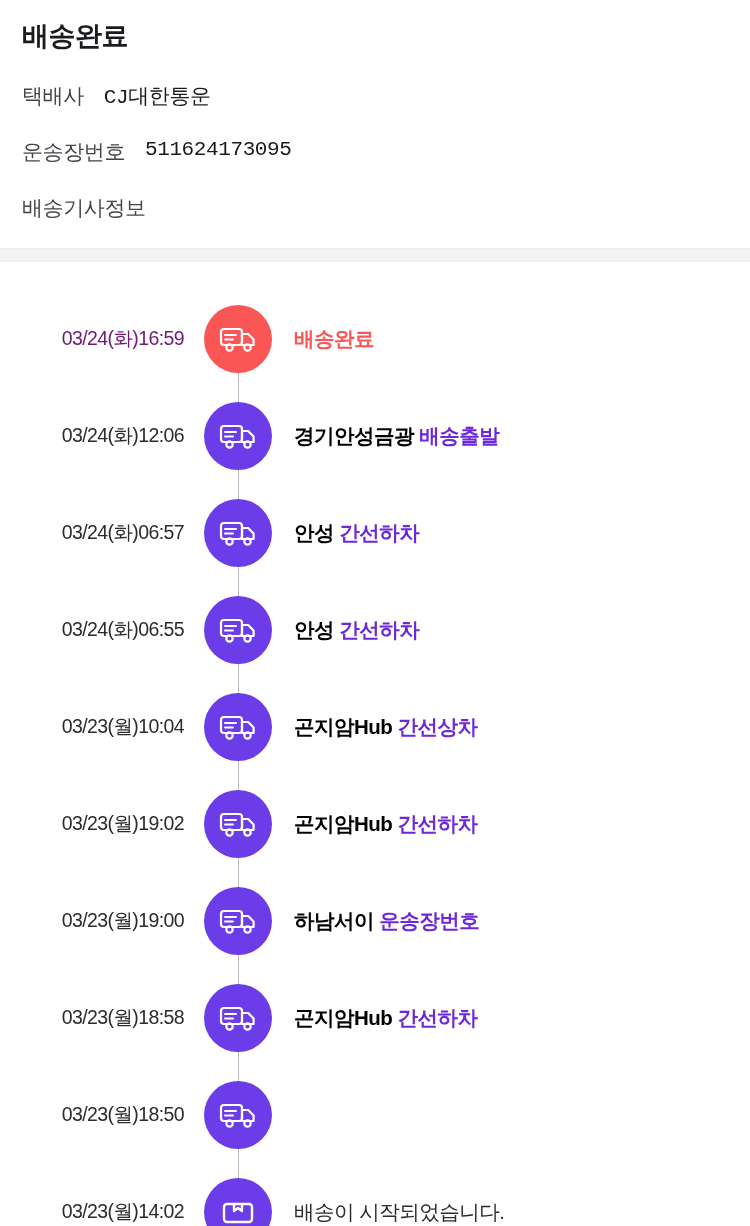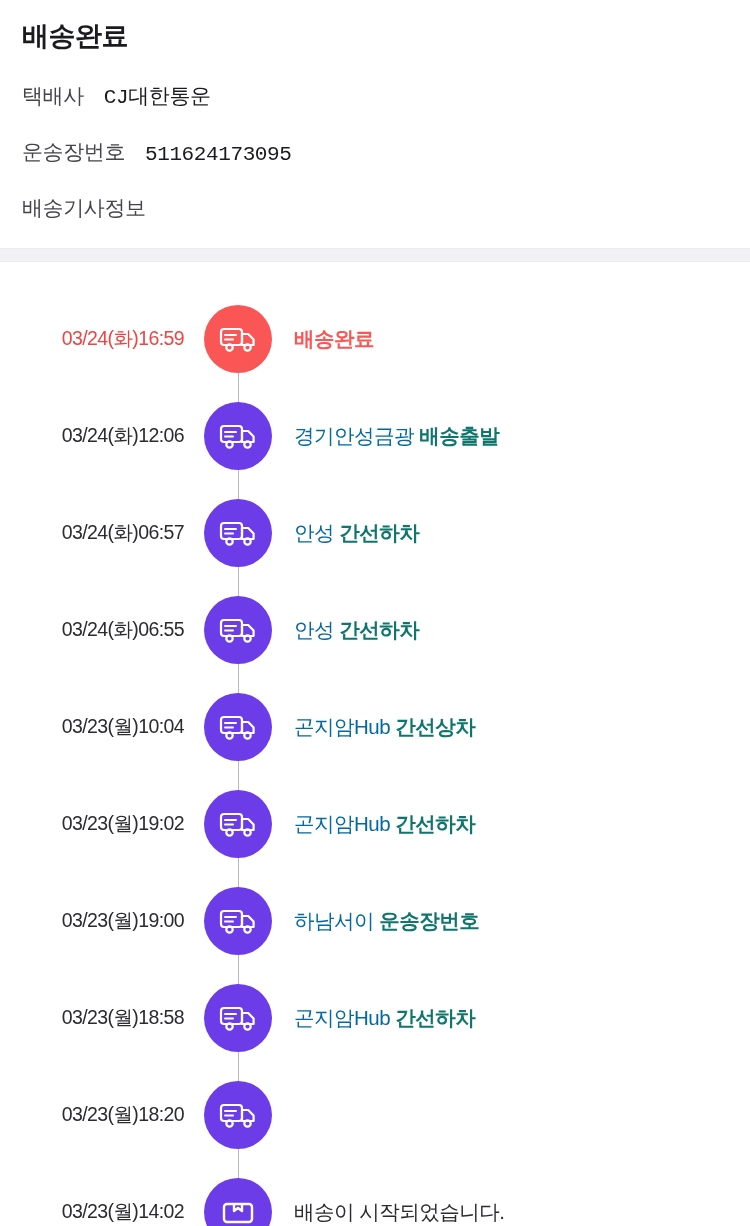--- a/index.html
+++ b/index.html
@@ -17,21 +17,21 @@
   }
   .header-title {
     font-size: 27px;
     font-weight: bold;
     color: #1b1b1f;
     letter-spacing: -0.5px;
     margin-bottom: 20px;
   }
   .header-row {
     display: flex;
-    align-items: flex-end;
+    align-items: flex-start;
     margin-bottom: 11px;
     font-size: 21px;
     color: #2b2b30;
     letter-spacing: -0.4px;
     margin-top: 28px;
   }
   .header-row .label {
     color: #44444b;
     font-weight: normal;
   }
@@ -73,21 +73,21 @@
   }
   .tl-time {
     width: 198px;
     text-align: right;
     padding-right: 14px;
     font-size: 19.5px;
     color: #2b2b30;
     letter-spacing: -0.6px;
     white-space: nowrap;
   }
-  .tl-row.active .tl-time { color: #ef4444; }
+  .tl-row.active .tl-time { color: #701a75; }
 
   .tl-dot {
     width: 68px;
     height: 68px;
     border-radius: 50%;
     background: #6c3ce9;
     display: flex;
     align-items: center;
     justify-content: center;
     flex: 0 0 68px;
@@ -100,25 +100,25 @@
   .tl-dot svg { display: block; }
 
   .tl-text {
     padding-left: 22px;
     font-size: 20.5px;
     letter-spacing: -0.5px;
     color: #1b1b1f;
     white-space: nowrap;
   }
   .tl-text .place {
-    color: #0369a1;
-    font-weight: normal;
+    color: #000000;
+    font-weight: bold;
   }
   .tl-text .act {
-    color: #0f766e;
+    color: #6d28d9;
     font-weight: bold;
   }
   .tl-row.active .tl-text .act { color: #fb5656; font-weight: bold; }
   .tl-text .plain { color: #2b2b30; margin-top: 25px; }
 </style>
 </head>
 <body>
 
 <div class="header">
   <div class="header-title">배송완료</div>
@@ -249,21 +249,21 @@
             <path d="M23 10h6.2l5.4 5.6V21H23z" stroke="#ffffff" stroke-width="2.2" stroke-linejoin="round"></path>
             <circle cx="10.5" cy="23.5" r="3.2" stroke="#ffffff" stroke-width="2.2" fill="none"></circle>
             <circle cx="28.5" cy="23.5" r="3.2" stroke="#ffffff" stroke-width="2.2" fill="none"></circle>
             <path d="M6 11h11" stroke="#ffffff" stroke-width="2" stroke-linecap="round"></path>
             <path d="M6 15.5h8" stroke="#ffffff" stroke-width="2" stroke-linecap="round"></path>
           </svg>
         </div>
         <div class="tl-text"><span class="place">곤지암Hub</span> <span class="act">간선하차</span></div>
       </div>
       <div class="tl-row">
-        <div class="tl-time">03/23(월)18:20</div>
+        <div class="tl-time">03/23(월)18:50</div>
         <div class="tl-dot">
           <svg width="38" height="30" viewBox="0 0 38 30" fill="none" aria-hidden="true">
             <rect x="2" y="5" width="21" height="16" rx="3" stroke="#ffffff" stroke-width="2.2"></rect>
             <path d="M23 10h6.2l5.4 5.6V21H23z" stroke="#ffffff" stroke-width="2.2" stroke-linejoin="round"></path>
             <circle cx="10.5" cy="23.5" r="3.2" stroke="#ffffff" stroke-width="2.2" fill="none"></circle>
             <circle cx="28.5" cy="23.5" r="3.2" stroke="#ffffff" stroke-width="2.2" fill="none"></circle>
             <path d="M6 11h11" stroke="#ffffff" stroke-width="2" stroke-linecap="round"></path>
             <path d="M6 15.5h8" stroke="#ffffff" stroke-width="2" stroke-linecap="round"></path>
           </svg>
         </div>

